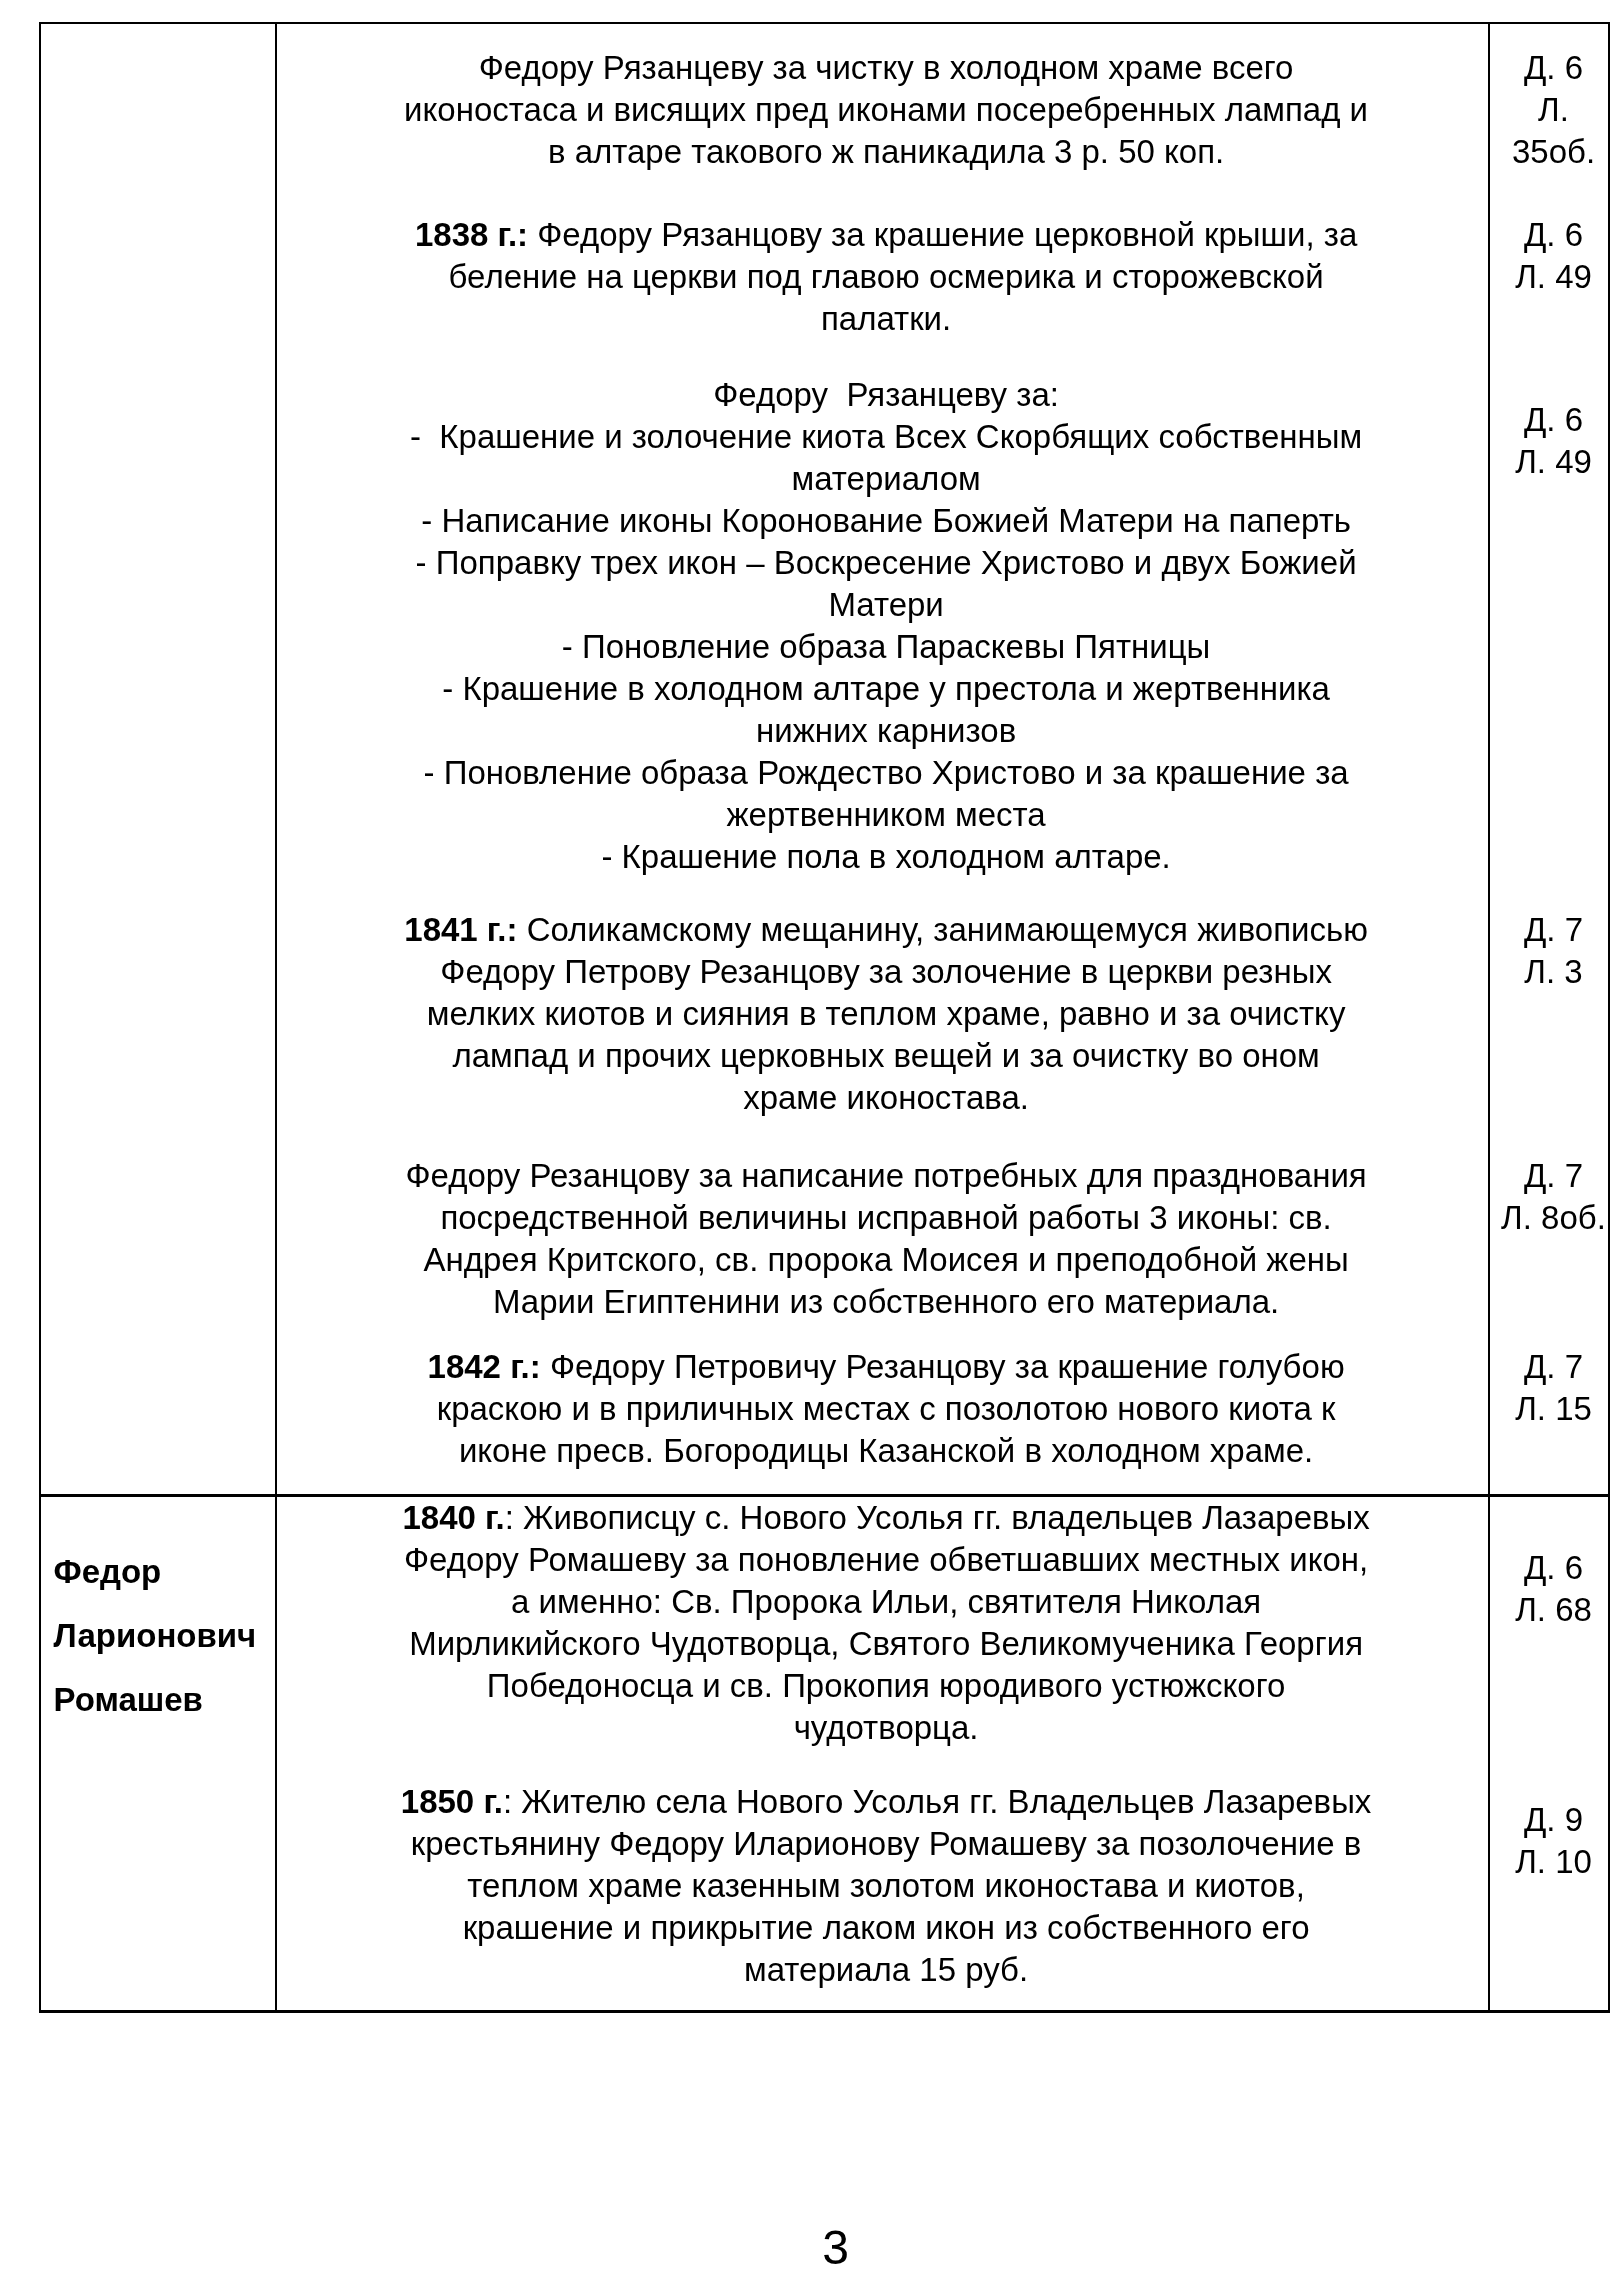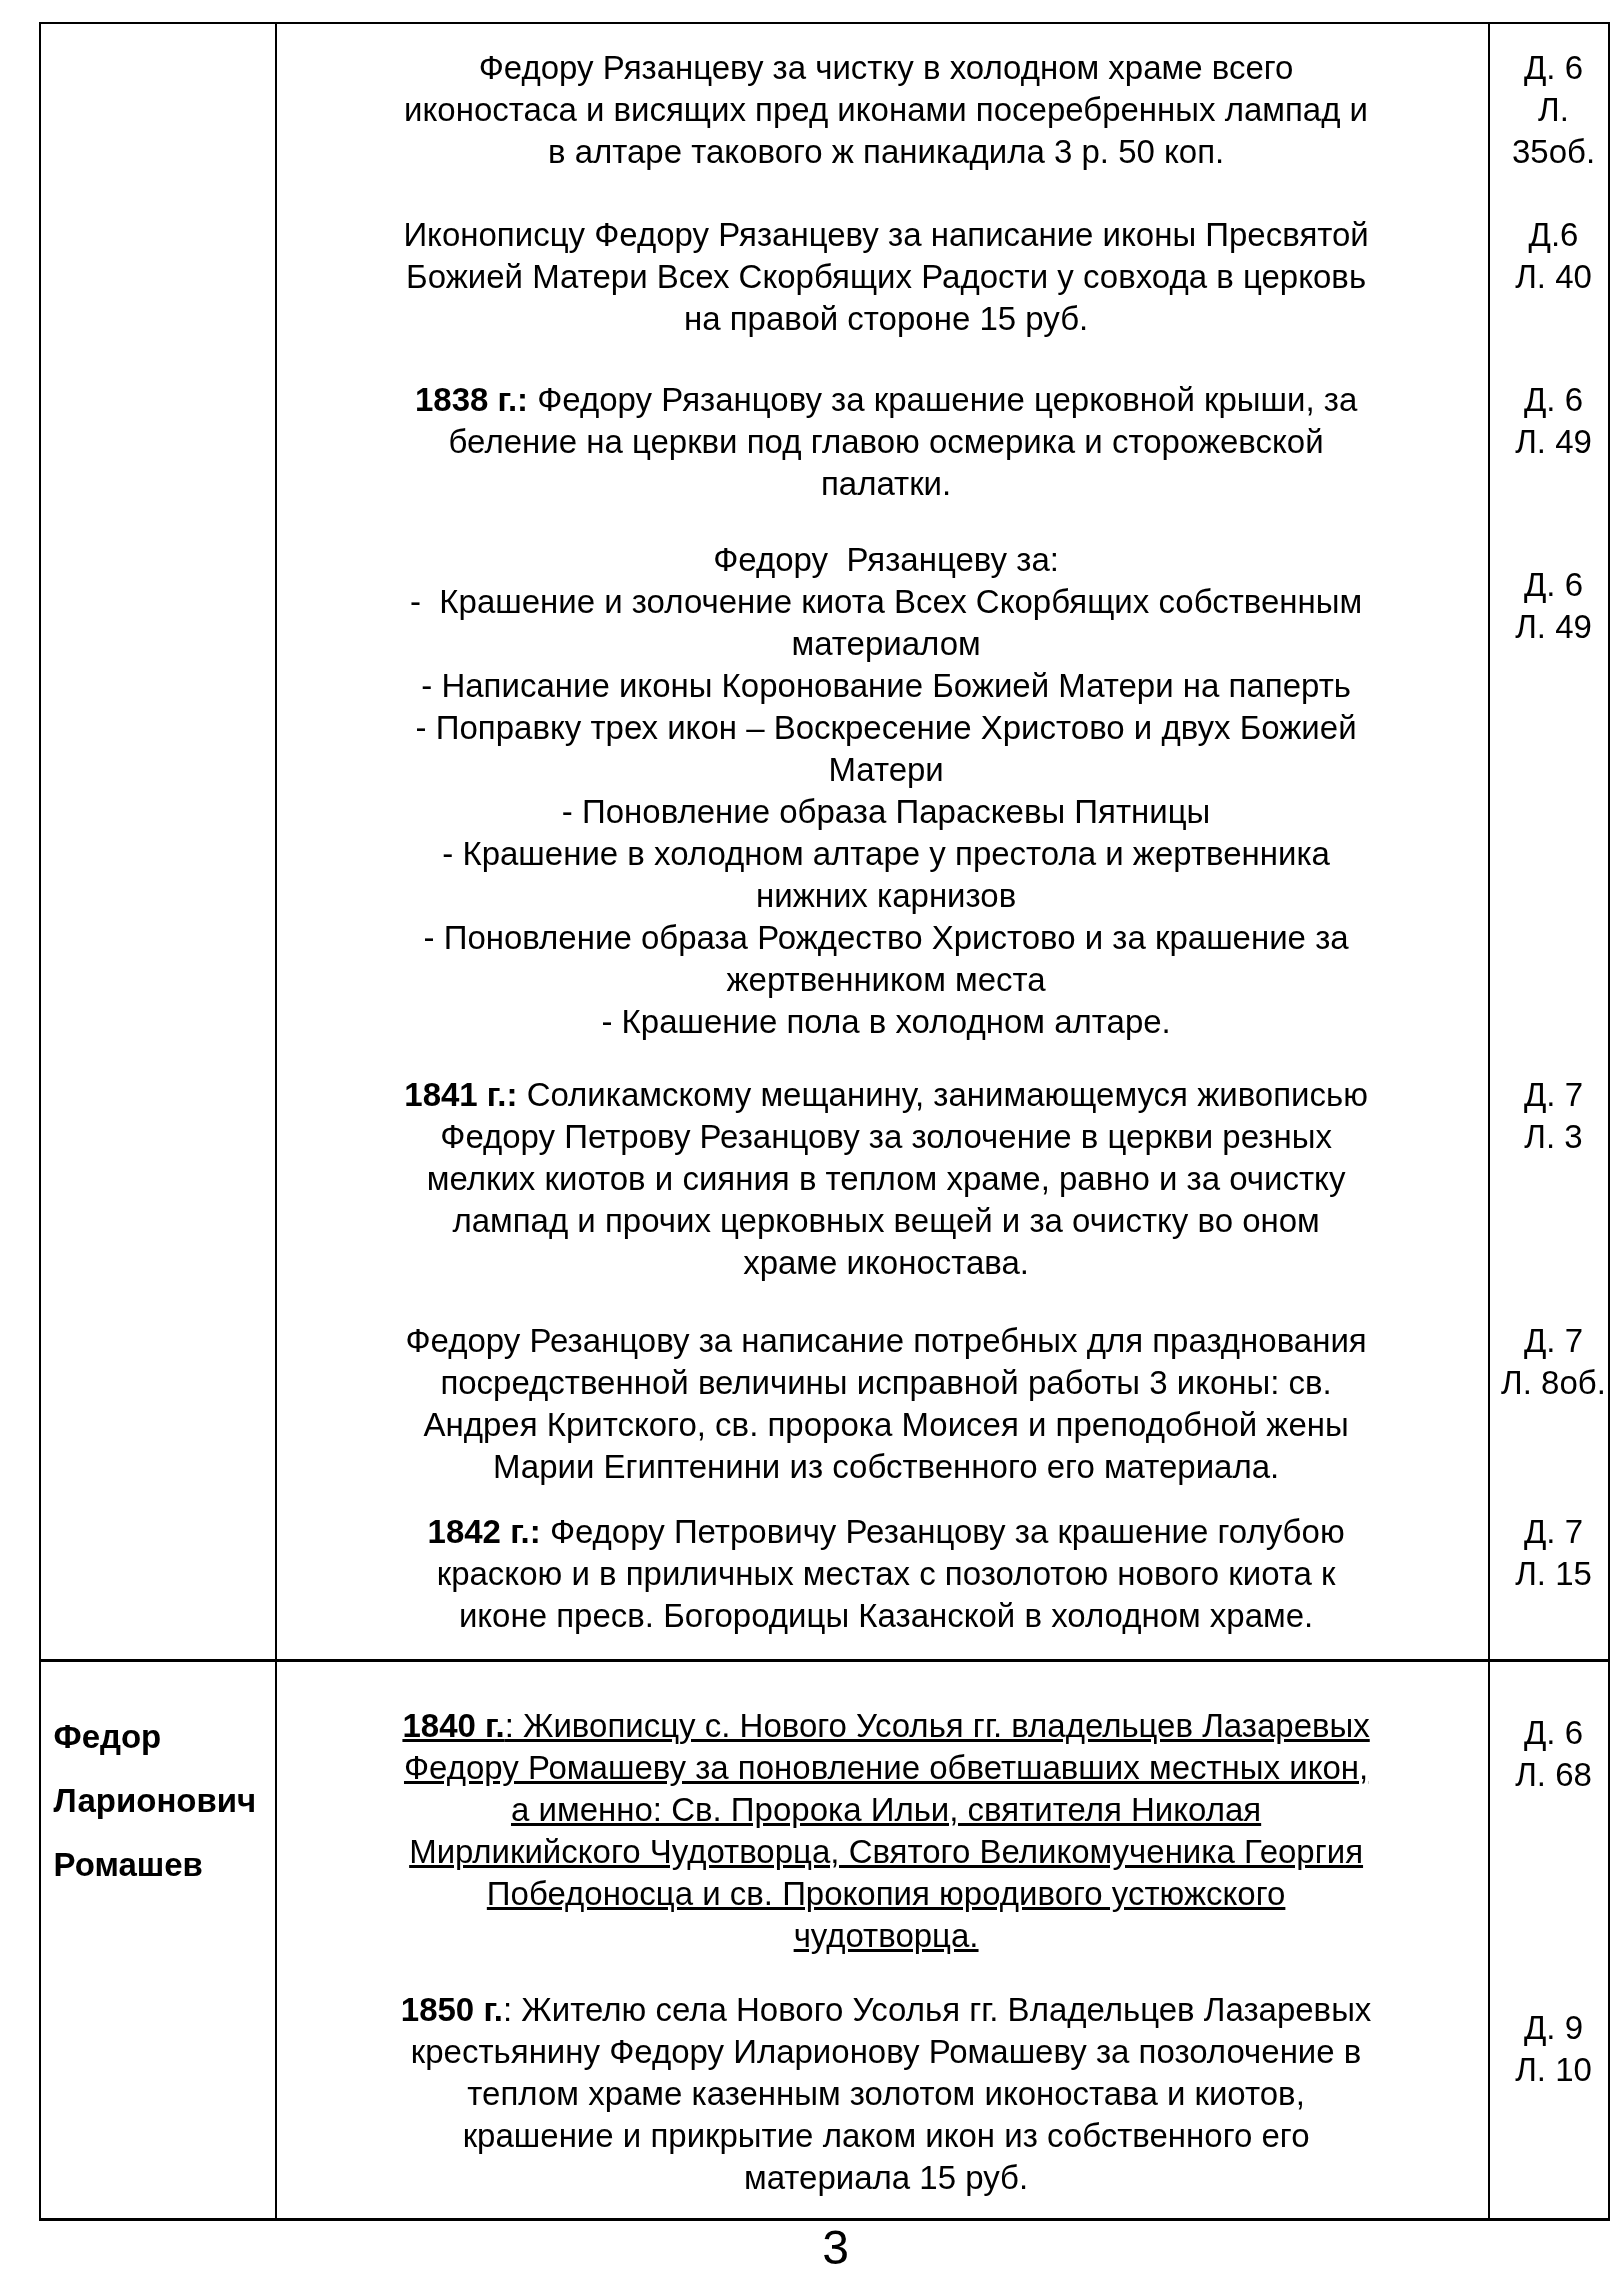--- a/index.html
+++ b/index.html
@@ -71,21 +71,21 @@
   .r1e1 > .entry-text, .r1e1 > .entry-ref { padding-top: 22.4px; }
   .r1e1 > .entry-text { padding-bottom: 41px; }
   .r1e2 > .entry-text { padding-bottom: 39px; }
   .r1e3 > .entry-text { padding-bottom: 34px; }
   .r1e4 > .entry-ref  { padding-top: 25px; }
   .r1e4 > .entry-text { padding-bottom: 31px; }
   .r1e5 > .entry-text { padding-bottom: 36px; }
   .r1e6 > .entry-text { padding-bottom: 23px; }
   .r1e7 > .entry-text { padding-bottom: 22.4px; }
 
-  .r2e1 > .entry-text { padding-top: 43px; padding-bottom: 32px; text-decoration: underline; }
+  .r2e1 > .entry-text { padding-bottom: 32px; }
   .r2e1 > .entry-ref  { padding-top: 50px; }
   .r2e2 > .entry-text { padding-bottom: 19px; }
   .r2e2 > .entry-ref  { padding-top: 18px; }
 
   .page-number {
     position: absolute;
     left: 0;
     top: 2221px;
     width: 100%;
     text-align: center;
@@ -106,27 +106,20 @@
       <div class="entries">
 
         <div class="entry r1e1">
           <div class="entry-text"><b class="yr"></b><span>Федору Рязанцеву за чистку в холодном храме всего
 иконостаса и висящих пред иконами посеребренных лампад и
 в алтаре такового ж паникадила 3 р. 50 коп.</span></div>
           <div class="entry-ref">Д. 6
 Л. 35об.</div>
         </div>
 
-        <div class="entry r1e2">
-          <div class="entry-text"><b class="yr"></b><span>Иконописцу Федору Рязанцеву за написание иконы Пресвятой
-Божией Матери Всех Скорбящих Радости у совхода в церковь
-на правой стороне 15 руб.</span></div>
-          <div class="entry-ref">Д.6
-Л. 40</div>
-        </div>
 
         <div class="entry r1e3">
           <div class="entry-text"><b class="yr">1838 г.:</b><span> Федору Рязанцову за крашение церковной крыши, за
 беление на церкви под главою осмерика и сторожевской
 палатки.</span></div>
           <div class="entry-ref">Д. 6
 Л. 49</div>
         </div>
 
         <div class="entry r1e4">

